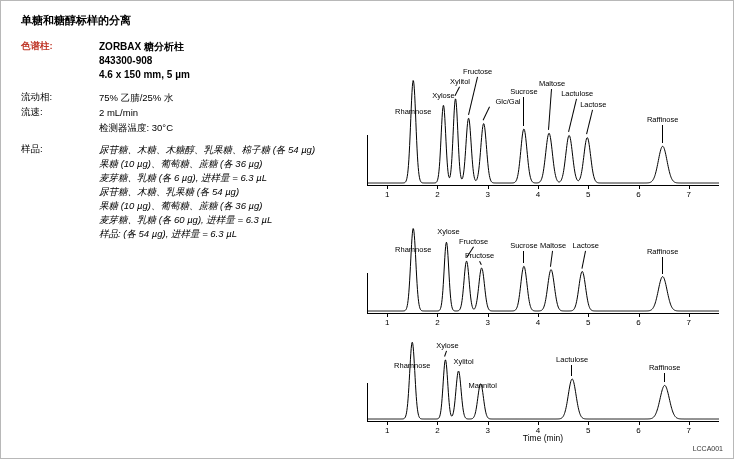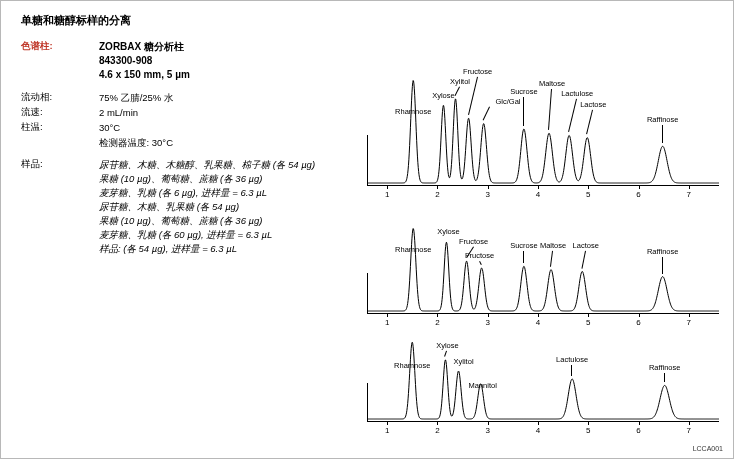--- a/index.html
+++ b/index.html
@@ -148,24 +148,20 @@
 
     <div class="gap"></div>
 
     <div class="row">
       <div class="lbl">流动相:</div>
       <div class="val">75% 乙腈/25% 水</div>
     </div>
     <div class="row">
       <div class="lbl">流速:</div>
       <div class="val">2 mL/min</div>
-    </div>
-    <div class="row">
-      <div class="lbl">柱温:</div>
-      <div class="val">30°C</div>
     </div>
     <div class="row">
       <div class="lbl"></div>
       <div class="val">检测器温度: 30°C</div>
     </div>
 
     <div class="gap"></div>
 
     <div class="row sample-block">
       <div class="lbl">样品:</div>
@@ -299,15 +295,16 @@
         <div class="ticklabel" style="left: 170.971px;">4</div>
         <div class="tick" style="left: 221.257px;"></div>
         <div class="ticklabel" style="left: 221.257px;">5</div>
         <div class="tick" style="left: 271.543px;"></div>
         <div class="ticklabel" style="left: 271.543px;">6</div>
         <div class="tick" style="left: 321.829px;"></div>
         <div class="ticklabel" style="left: 321.829px;">7</div>
       </div>
   </div>
 
+  <div id="xlabel">Time (min)</div>
   <div id="code">LCCA001</div>
 
 </div>
 
 </body></html>

